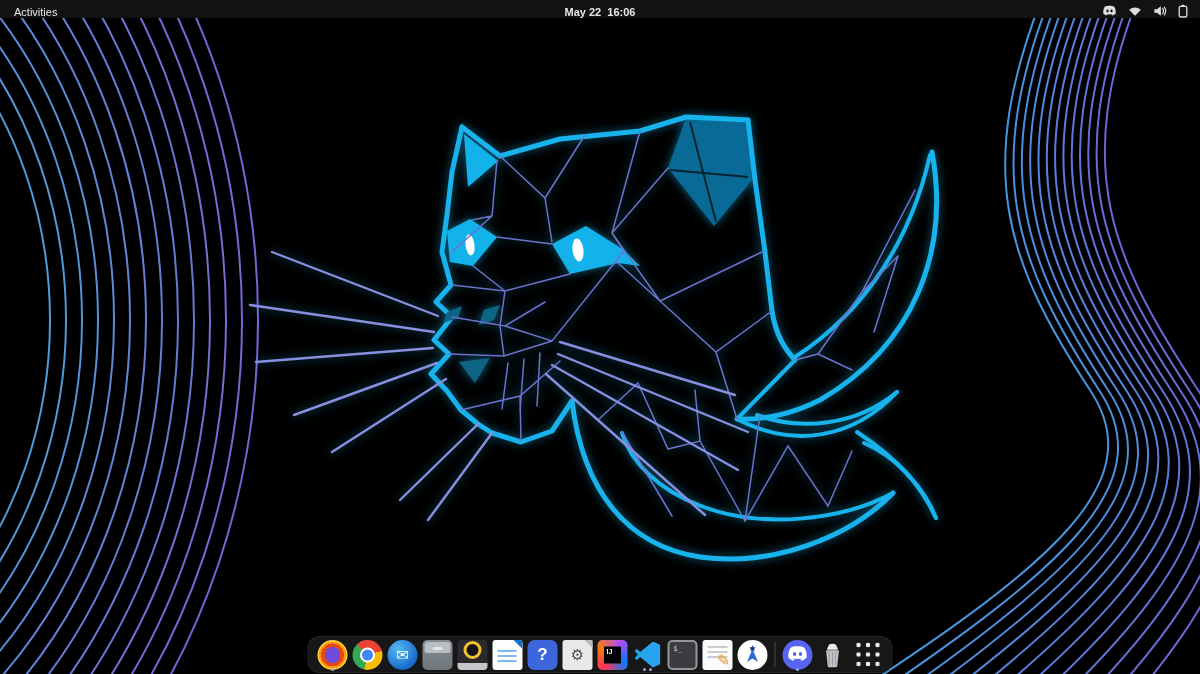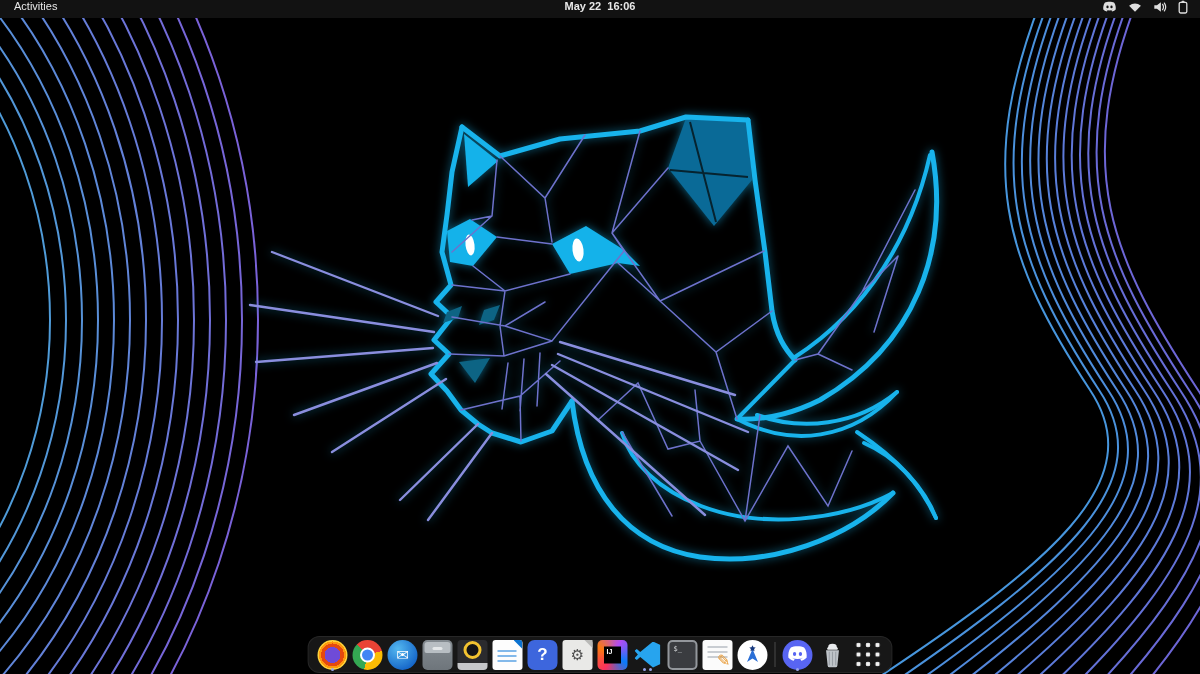--- a/index.html
+++ b/index.html
@@ -14,21 +14,21 @@
   .w{stroke:var(--cat-wire);stroke-width:1.5;fill:none;stroke-linecap:round;}
   .wh{stroke:var(--cat-whisker);stroke-width:2.4;fill:none;stroke-linecap:round;}
   .earF{fill:var(--cat-ear);stroke:none;}
   .earLine{stroke:#06232f;stroke-width:2;fill:none;}
   .eyeF{fill:var(--cat-eye);stroke:none;}
   .noseF{fill:var(--cat-nose);stroke:none;}
   .pupil{fill:var(--cat-pupil);stroke:none;}
 
   
   #topbar{position:absolute;left:0;top:0;width:100%;height:18px;background:#121212;
-    color:#e8e8e8;font-size:11px;display:flex;align-items:flex-start;z-index:5;}
+    color:#e8e8e8;font-size:11px;display:flex;align-items:flex-end;z-index:5;}
   #activities{padding:0 14px;cursor:default;}
   #clock{position:absolute;left:50%;transform:translateX(-50%);font-weight:600;white-space:pre;}
   #tray{margin-left:auto;display:flex;align-items:center;gap:11px;padding-right:12px;}
   #tray svg{display:block;}
 
   
   #dock{position:absolute;left:50%;bottom:1px;transform:translateX(-50%);
     height:37px;display:flex;align-items:center;gap:5px;padding:0 9px;
     background:rgba(24,24,24,.96);border:1px solid rgba(255,255,255,.07);
     border-radius:12px;z-index:5;box-sizing:border-box;}

